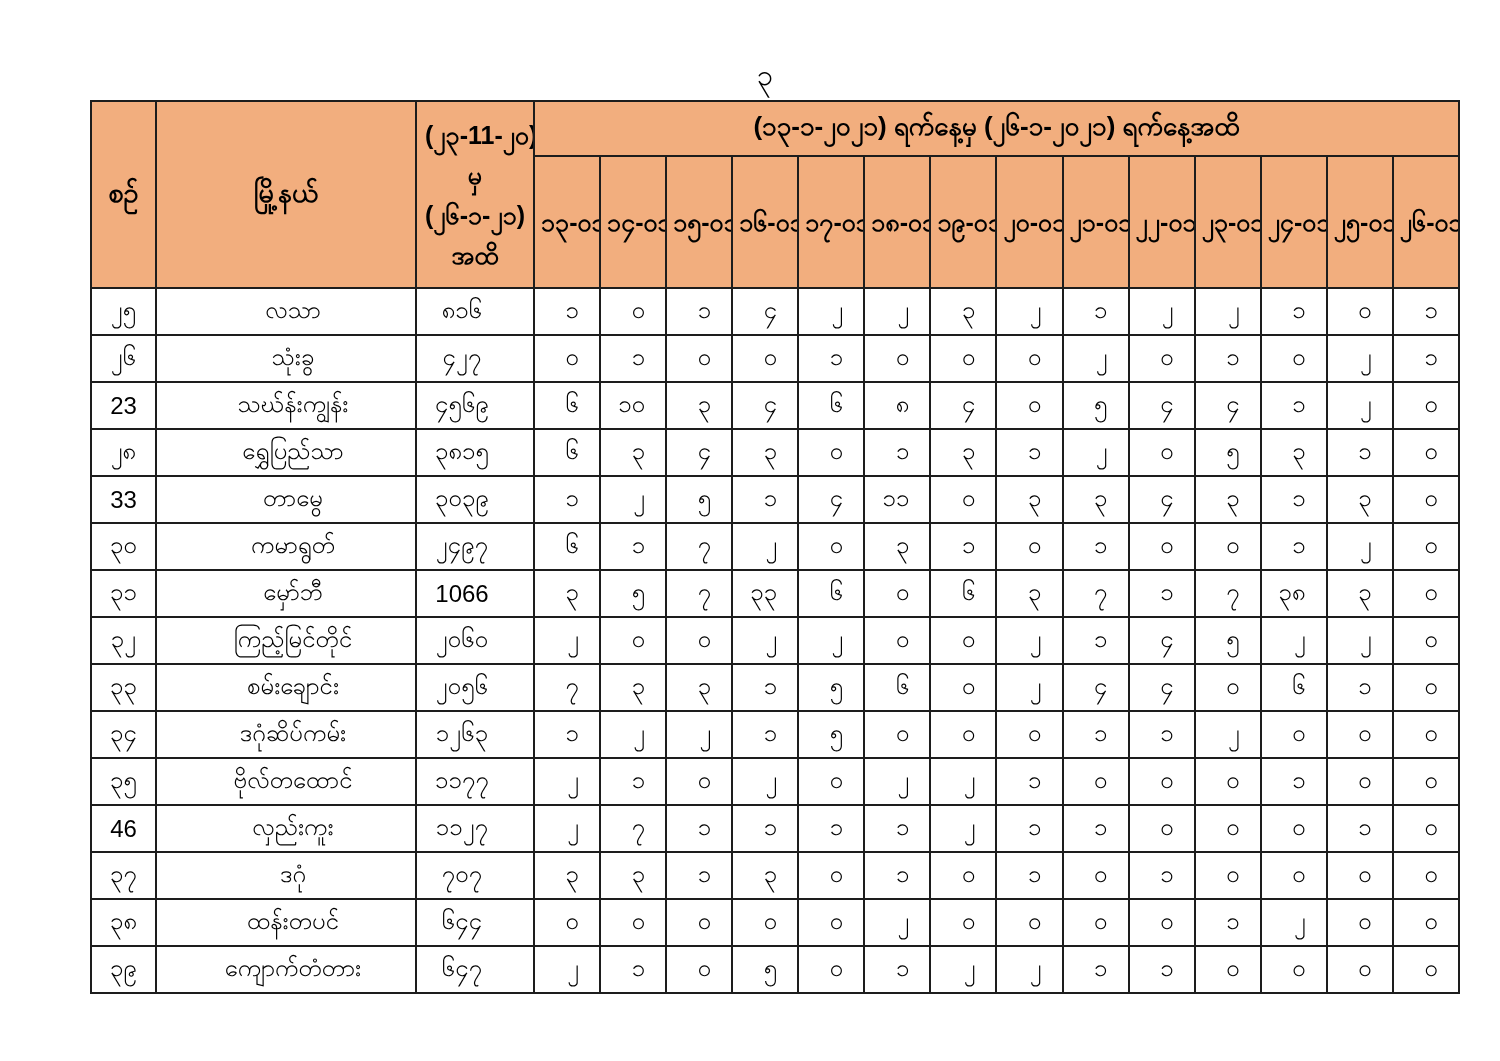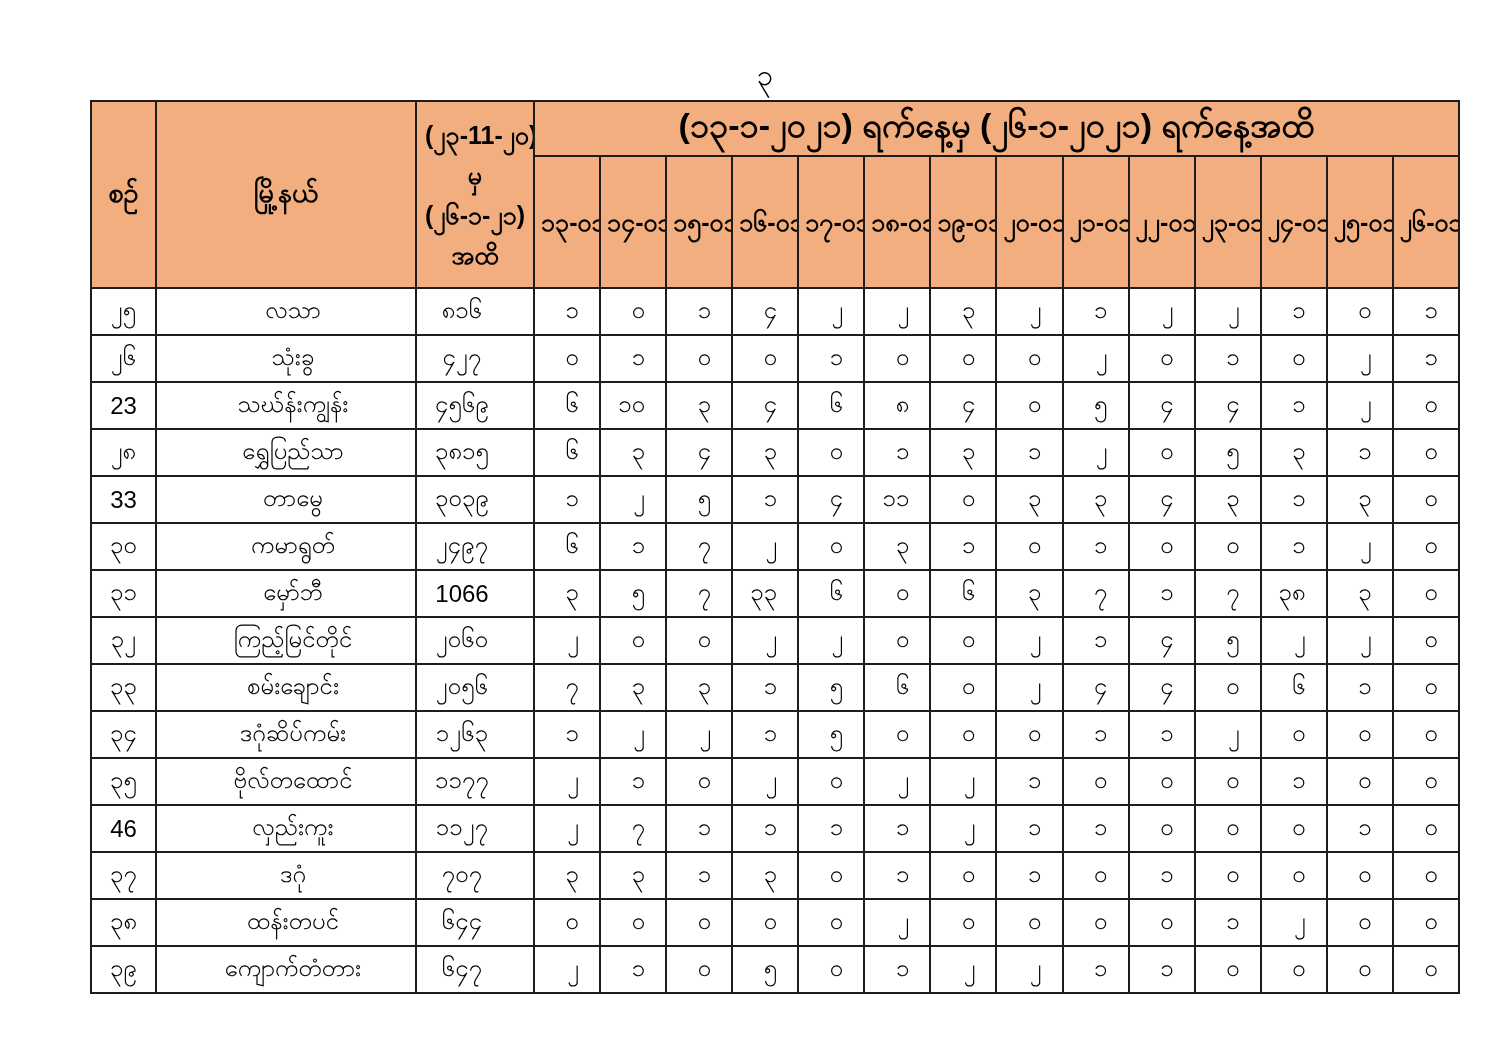--- a/index.html
+++ b/index.html
@@ -39,21 +39,21 @@
     overflow: hidden;
     vertical-align: middle;
     padding: 0;
   }
   thead th {
     background: #F2AE7E;
     font-weight: bold;
   }
   th.h-span {
     height: 53px;
-    font-size: 34px;
+    font-size: 26px;
     text-align: center;
   }
   th.h-serial, th.h-township {
     font-size: 27px;
     text-align: center;
   }
   th.h-cumulative {
     font-size: 25px;
     text-align: center;
     line-height: 40px;

